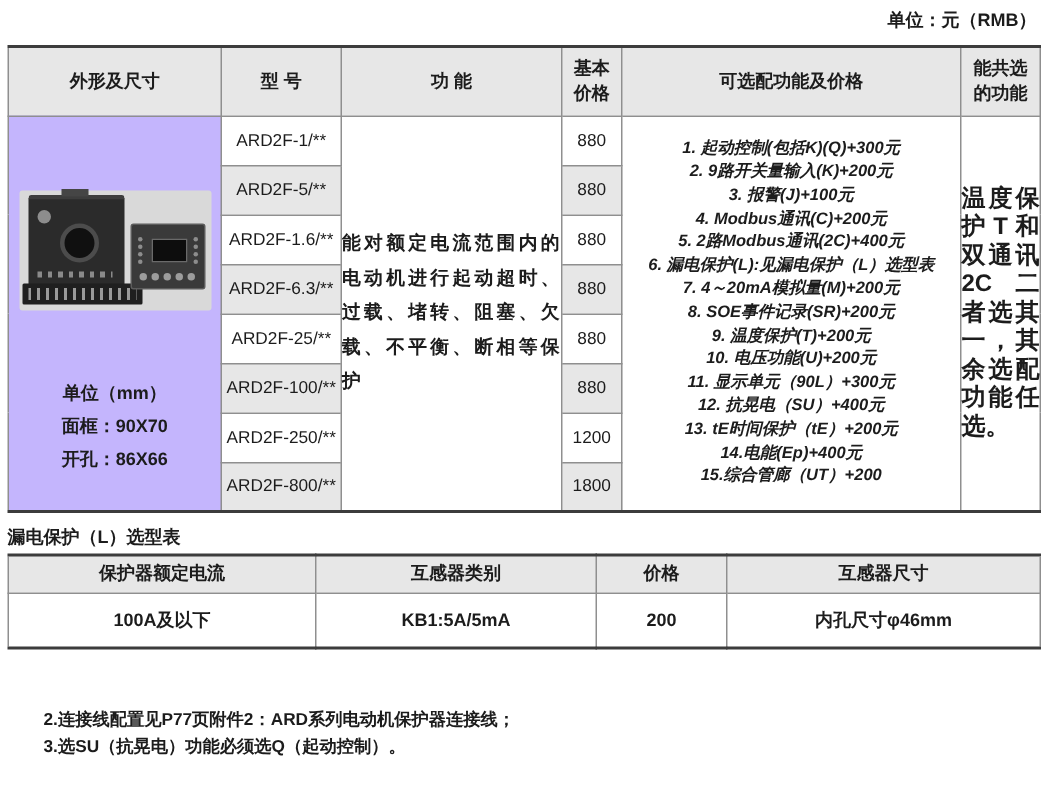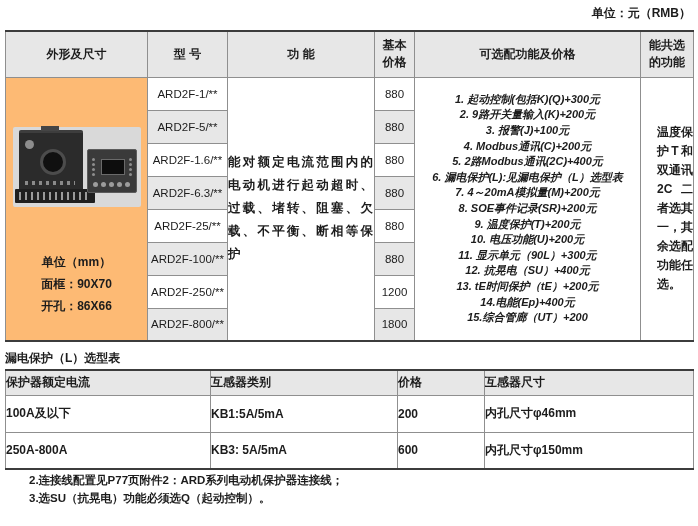--- a/index.html
+++ b/index.html
@@ -19,21 +19,21 @@
         border:1px solid #8f8f8f;border-top:2px solid #3c3c3c;border-bottom:2px solid #3c3c3c;}
   .spec th,.spec td{border:1px solid #8f8f8f;padding:0;text-align:center;vertical-align:middle;}
   .spec thead tr{height:46px;}
   .spec thead th{background:#e7e7e7;font-size:12px;font-weight:bold;}
   .spec tbody tr{height:33px;}
   .pre{white-space:pre-line;}
   .g{background:#e7e7e7;}
   .model-cell{font-size:11.5px;}
   .price-cell{font-size:11.5px;}
 
-  .shape-cell{vertical-align:top;background:#fdba74;}
+  .shape-cell{vertical-align:top;background:#c4b5fd;}
   .photo{position:relative;width:128px;height:80px;margin:26px auto 0;background:#d9d9d9;border-radius:2px;}
   .dev1{position:absolute;left:6px;top:3px;width:64px;height:58px;background:#2b2b2b;border-radius:2px;border-top:3px solid #3d3d3d;}
   .dev1-tab{position:absolute;left:22px;top:-7px;width:18px;height:5px;background:#454545;}
   .led{position:absolute;left:6px;top:7px;width:9px;height:9px;border-radius:50%;background:#8d8d8d;}
   .conn{position:absolute;left:21px;top:16px;width:20px;height:20px;border-radius:50%;background:#101010;border:3px solid #4c4c4c;}
   .lbl-strip{position:absolute;left:6px;bottom:6px;width:50px;height:4px;
              background:repeating-linear-gradient(90deg,#8a8a8a 0 3px,transparent 3px 7px);}
   .term{position:absolute;left:2px;top:62px;width:80px;height:14px;background:#1f1f1f;border-radius:1px;}
   .term-pins{position:absolute;left:4px;top:3px;width:72px;height:8px;
              background:repeating-linear-gradient(90deg,#9a9a9a 0 2px,transparent 2px 6px);}
@@ -45,27 +45,27 @@
            box-shadow:0 5px 0 #8d8d8d,0 10px 0 #8d8d8d,0 15px 0 #8d8d8d;}
   .led-col-r{position:absolute;right:4px;top:8px;width:3px;height:3px;border-radius:50%;background:#8d8d8d;
            box-shadow:0 5px 0 #8d8d8d,0 10px 0 #8d8d8d,0 15px 0 #8d8d8d;}
   .dims{margin-top:44px;font-size:12px;line-height:22px;font-weight:bold;text-align:center;}
 
   .func-cell{padding:0 9px;}
   .func-text{font-size:12.5px;line-height:23px;font-weight:bold;text-align:justify;letter-spacing:1px;}
   .opt-cell{text-align:left;padding:4px 0 4px 9px;font-style:italic;}
   .opt-item{font-size:11px;line-height:15.6px;font-weight:bold;white-space:nowrap;}
   .co-cell{padding:0 7px;}
-  .co-text{font-size:12px;line-height:19px;font-weight:bold;text-align:justify;margin-left:16px;}
+  .co-text{font-size:16px;line-height:19px;font-weight:bold;text-align:justify;}
 
   
   .leak-title{position:absolute;left:5px;top:350px;font-size:12px;font-weight:bold;}
   .leak{position:absolute;left:5px;top:369px;width:688px;
         border:1px solid #8f8f8f;border-top:2px solid #3c3c3c;border-bottom:2px solid #3c3c3c;}
-  .leak th,.leak td{border:1px solid #8f8f8f;text-align:left;vertical-align:middle;padding:0;}
+  .leak th,.leak td{border:1px solid #8f8f8f;text-align:center;vertical-align:middle;padding:0;}
   .leak thead tr{height:25px;}
   .leak thead th{background:#e7e7e7;font-size:12px;font-weight:bold;}
   .leak tbody tr{height:37px;}
   .leak tbody td{font-size:12px;font-weight:bold;}
 
   
   .notes{position:absolute;left:6px;top:471px;font-size:11.5px;line-height:18px;font-weight:bold;}
   .note-ind{margin-left:23px;}
 </style>
 </head>
@@ -196,26 +196,20 @@
         <th>互感器尺寸</th>
       </tr>
     </thead>
     <tbody>
       <tr>
         <td>100A及以下</td>
         <td>KB1:5A/5mA</td>
         <td>200</td>
         <td>内孔尺寸φ46mm</td>
       </tr>
-      <tr>
-        <td>250A-800A</td>
-        <td>KB3: 5A/5mA</td>
-        <td>600</td>
-        <td>内孔尺寸φ150mm</td>
-      </tr>
     </tbody>
   </table>
 
   <div class="notes">
     <div class="note-ind">2.连接线配置见P77页附件2：ARD系列电动机保护器连接线；</div>
     <div class="note-ind">3.选SU（抗晃电）功能必须选Q（起动控制）。</div>
   </div>
 
 </div>
 

